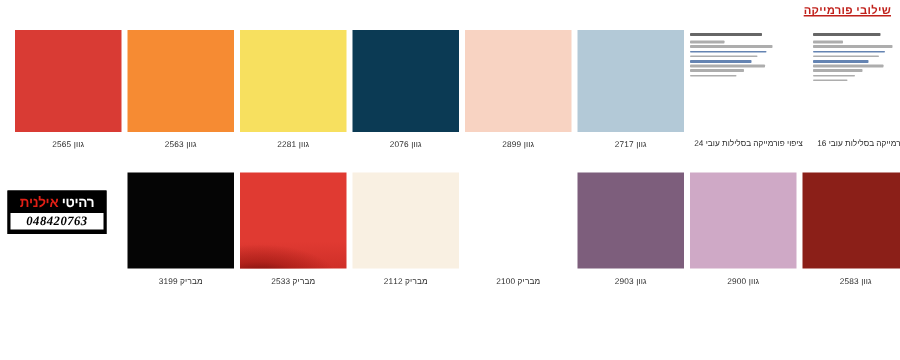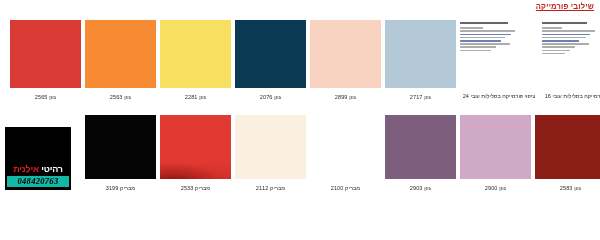--- a/index.html
+++ b/index.html
@@ -135,27 +135,26 @@
     padding: 2px 1px 2px 1px;
     box-sizing: border-box;
     text-align: center;
   }
   .logo-brand {
     font-size: 9px;
     font-weight: bold;
     line-height: 11px;
     letter-spacing: -0.2px;
     white-space: nowrap;
-    margin-top: 34px;
   }
   .logo-brand .w { color: #ffffff; }
   .logo-brand .r { color: #e01f15; }
   .logo-phone {
     margin-top: 1px;
-    background: #14b8a6;
+    background: #ffffff;
     color: #000000;
     font-size: 8.5px;
     font-weight: bold;
     font-style: italic;
     line-height: 11px;
     letter-spacing: 0.3px;
     font-family: "Liberation Serif", serif;
   }
 </style>
 </head>

